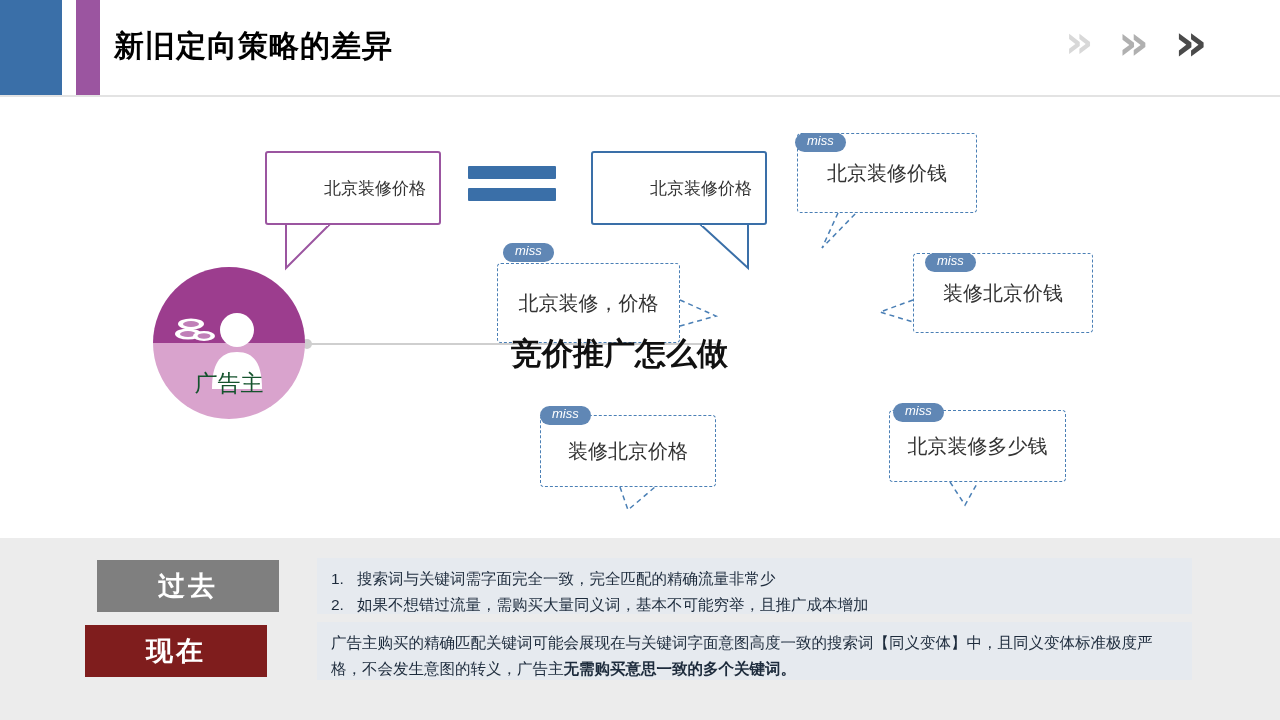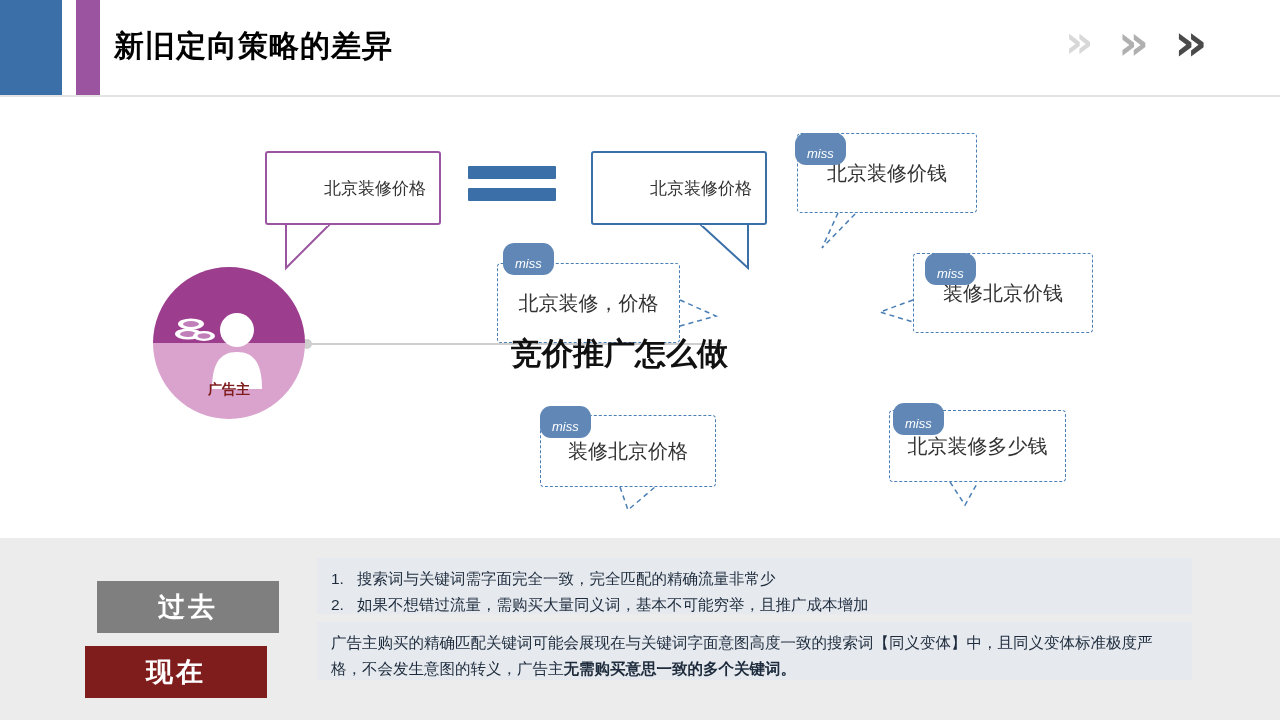--- a/index.html
+++ b/index.html
@@ -93,23 +93,23 @@
     width: 152px; height: 152px;
   }
   .person-netizen .top-half { background: #3a6fa8; }
   .person-netizen .bot-half { background: #b4c7e0; }
 
   .person-label {
     position: absolute;
     width: 100%;
     text-align: center;
     bottom: 20px;
-    color: #7f1d1d;
-    font-size: 14px;
-    font-weight: bold;
+    color: #14532d;
+    font-size: 23px;
+    font-weight: normal;
     z-index: 4;
   }
   .person-glyph {
     position: absolute;
     left: 50%;
     top: 44px;
     transform: translateX(-50%);
     z-index: 3;
   }
   .side-icon {
@@ -152,21 +152,21 @@
     justify-content: center;
     font-size: 20px;
     color: #333333;
   }
   .miss-tag {
     position: absolute;
     background: #6087b5;
     color: #ffffff;
     font-size: 13px;
     font-style: italic;
-    padding: 13px 12px 4px 12px;
+    padding: 0 12px 4px 12px;
     border-radius: 11px;
     z-index: 5;
   }
 
   .d1 { left: 797px; top: 133px;  width: 180px; height: 80px; }
   .d1-tag { left: 795px; top: 133px; }
   .d2 { left: 497px; top: 263px;  width: 183px; height: 80px; }
   .d2-tag { left: 503px; top: 243px; }
   .d3 { left: 913px; top: 253px;  width: 180px; height: 80px; }
   .d3-tag { left: 925px; top: 253px; }
@@ -208,21 +208,20 @@
   .badge {
     position: absolute;
     width: 182px; height: 52px;
     display: flex;
     align-items: center;
     justify-content: center;
     color: #ffffff;
     font-size: 27px;
     font-weight: bold;
     letter-spacing: 3px;
-    margin-top: 21px;
   }
   .badge-past { left: 97px; top: 560px; background: #7f7f7f; }
   .badge-now  { left: 85px; top: 625px; background: #7f1d1d; }
 
   .panel {
     position: absolute;
     box-sizing: border-box;
     background: #e6eaef;
     padding: 8px 14px;
     font-size: 15.5px;

